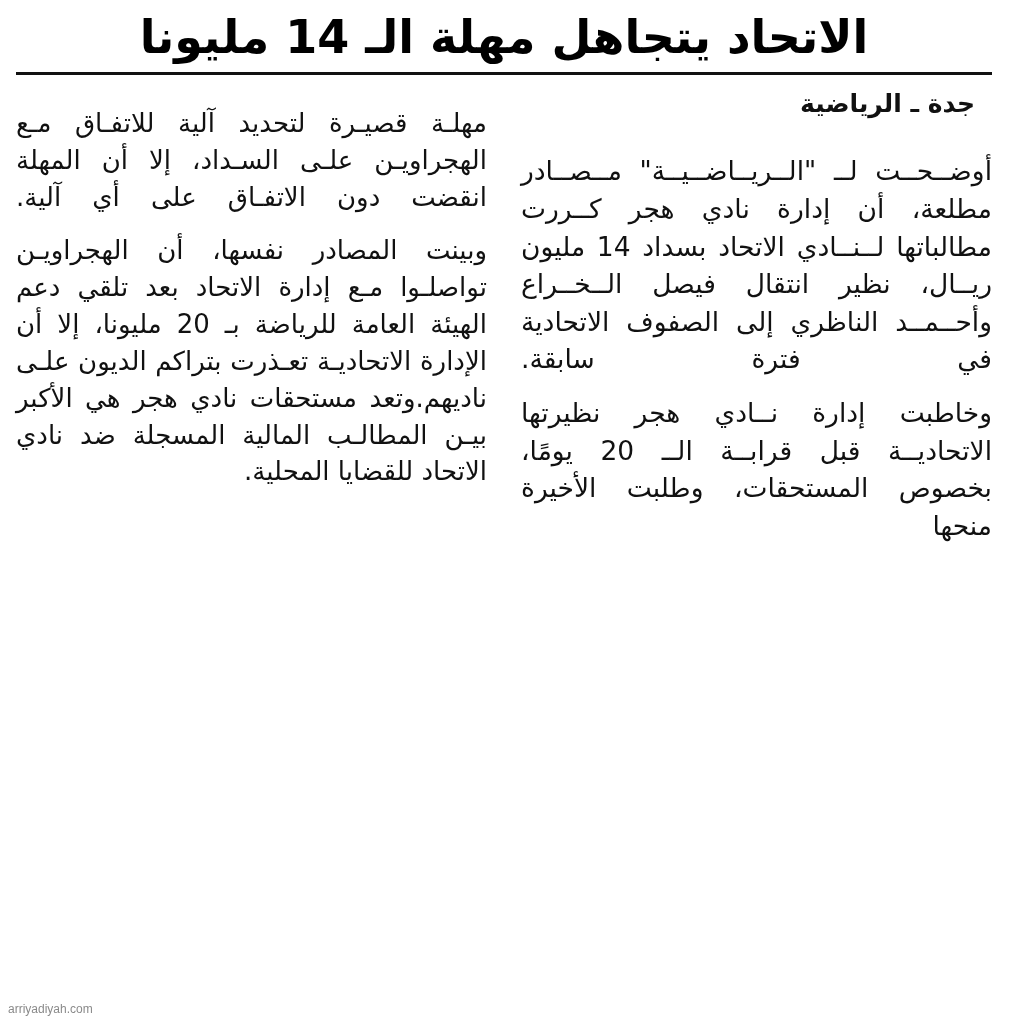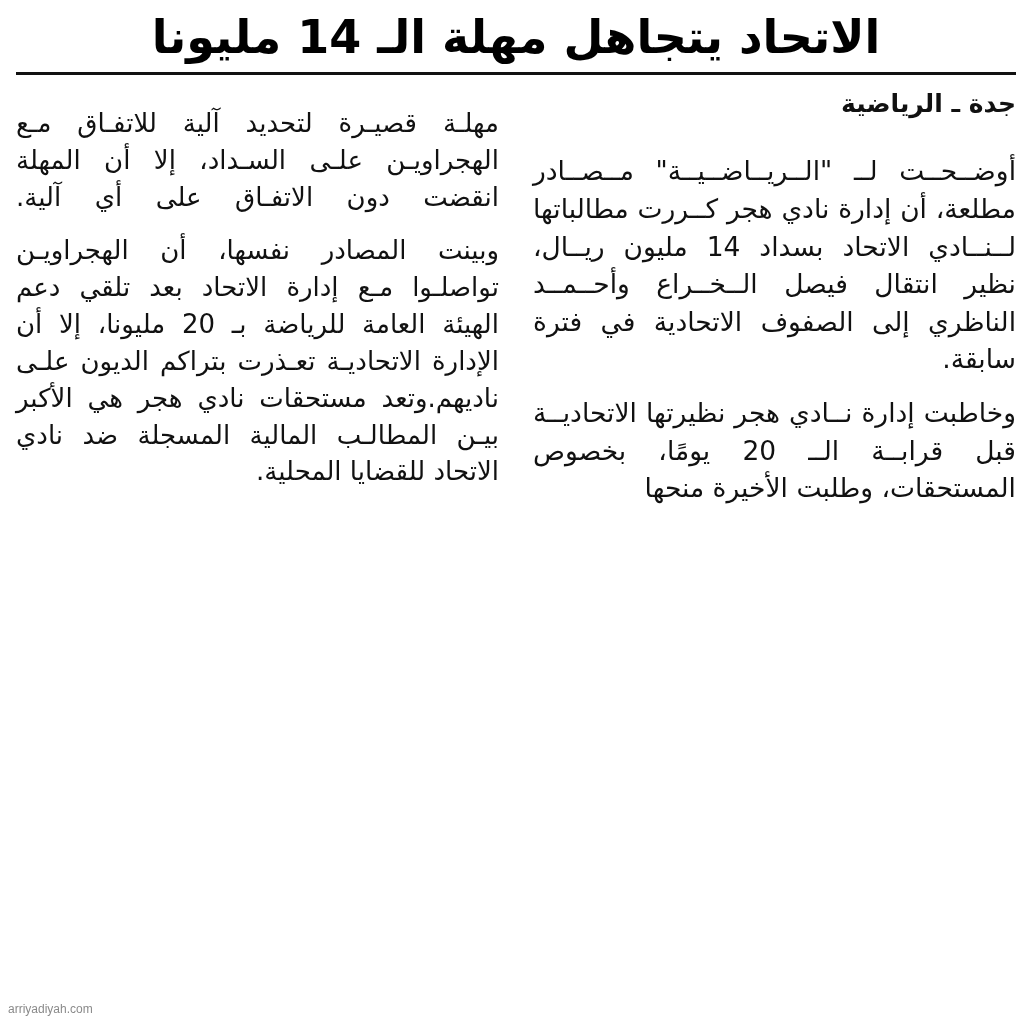--- a/index.html
+++ b/index.html
@@ -13,21 +13,21 @@
     font-family: "DejaVu Sans", "Liberation Sans", sans-serif;
     color: #0d0d0d;
     position: relative;
     overflow: hidden;
   }
   .page {
     position: relative;
     width: 1024px;
     height: 1020px;
     box-sizing: border-box;
-    padding: 6px 8px 0 16px;
+    padding: 6px 32px 0 16px;
   }
   .headline {
     direction: rtl;
     text-align: center;
     font-weight: bold;
     font-size: 46px;
     line-height: 1.18;
     letter-spacing: -0.5px;
     margin: 4px 6px 8px 6px;
     color: #000;
@@ -48,21 +48,21 @@
     flex: 1 1 0;
     direction: rtl;
     text-align: justify;
     text-align-last: justify;
   }
   .dateline {
     font-size: 25px;
     font-weight: bold;
     text-align: right;
     text-align-last: right;
-    margin: 0 0 34px 0;
+    margin: 0 17px 34px 0;
     color: #111;
   }
   .para {
     font-size: 26.5px;
     line-height: 1.42;
     font-weight: normal;
     margin: 16px 0 10px 0;
     color: #111;
     text-align: justify;
     text-align-last: justify;

